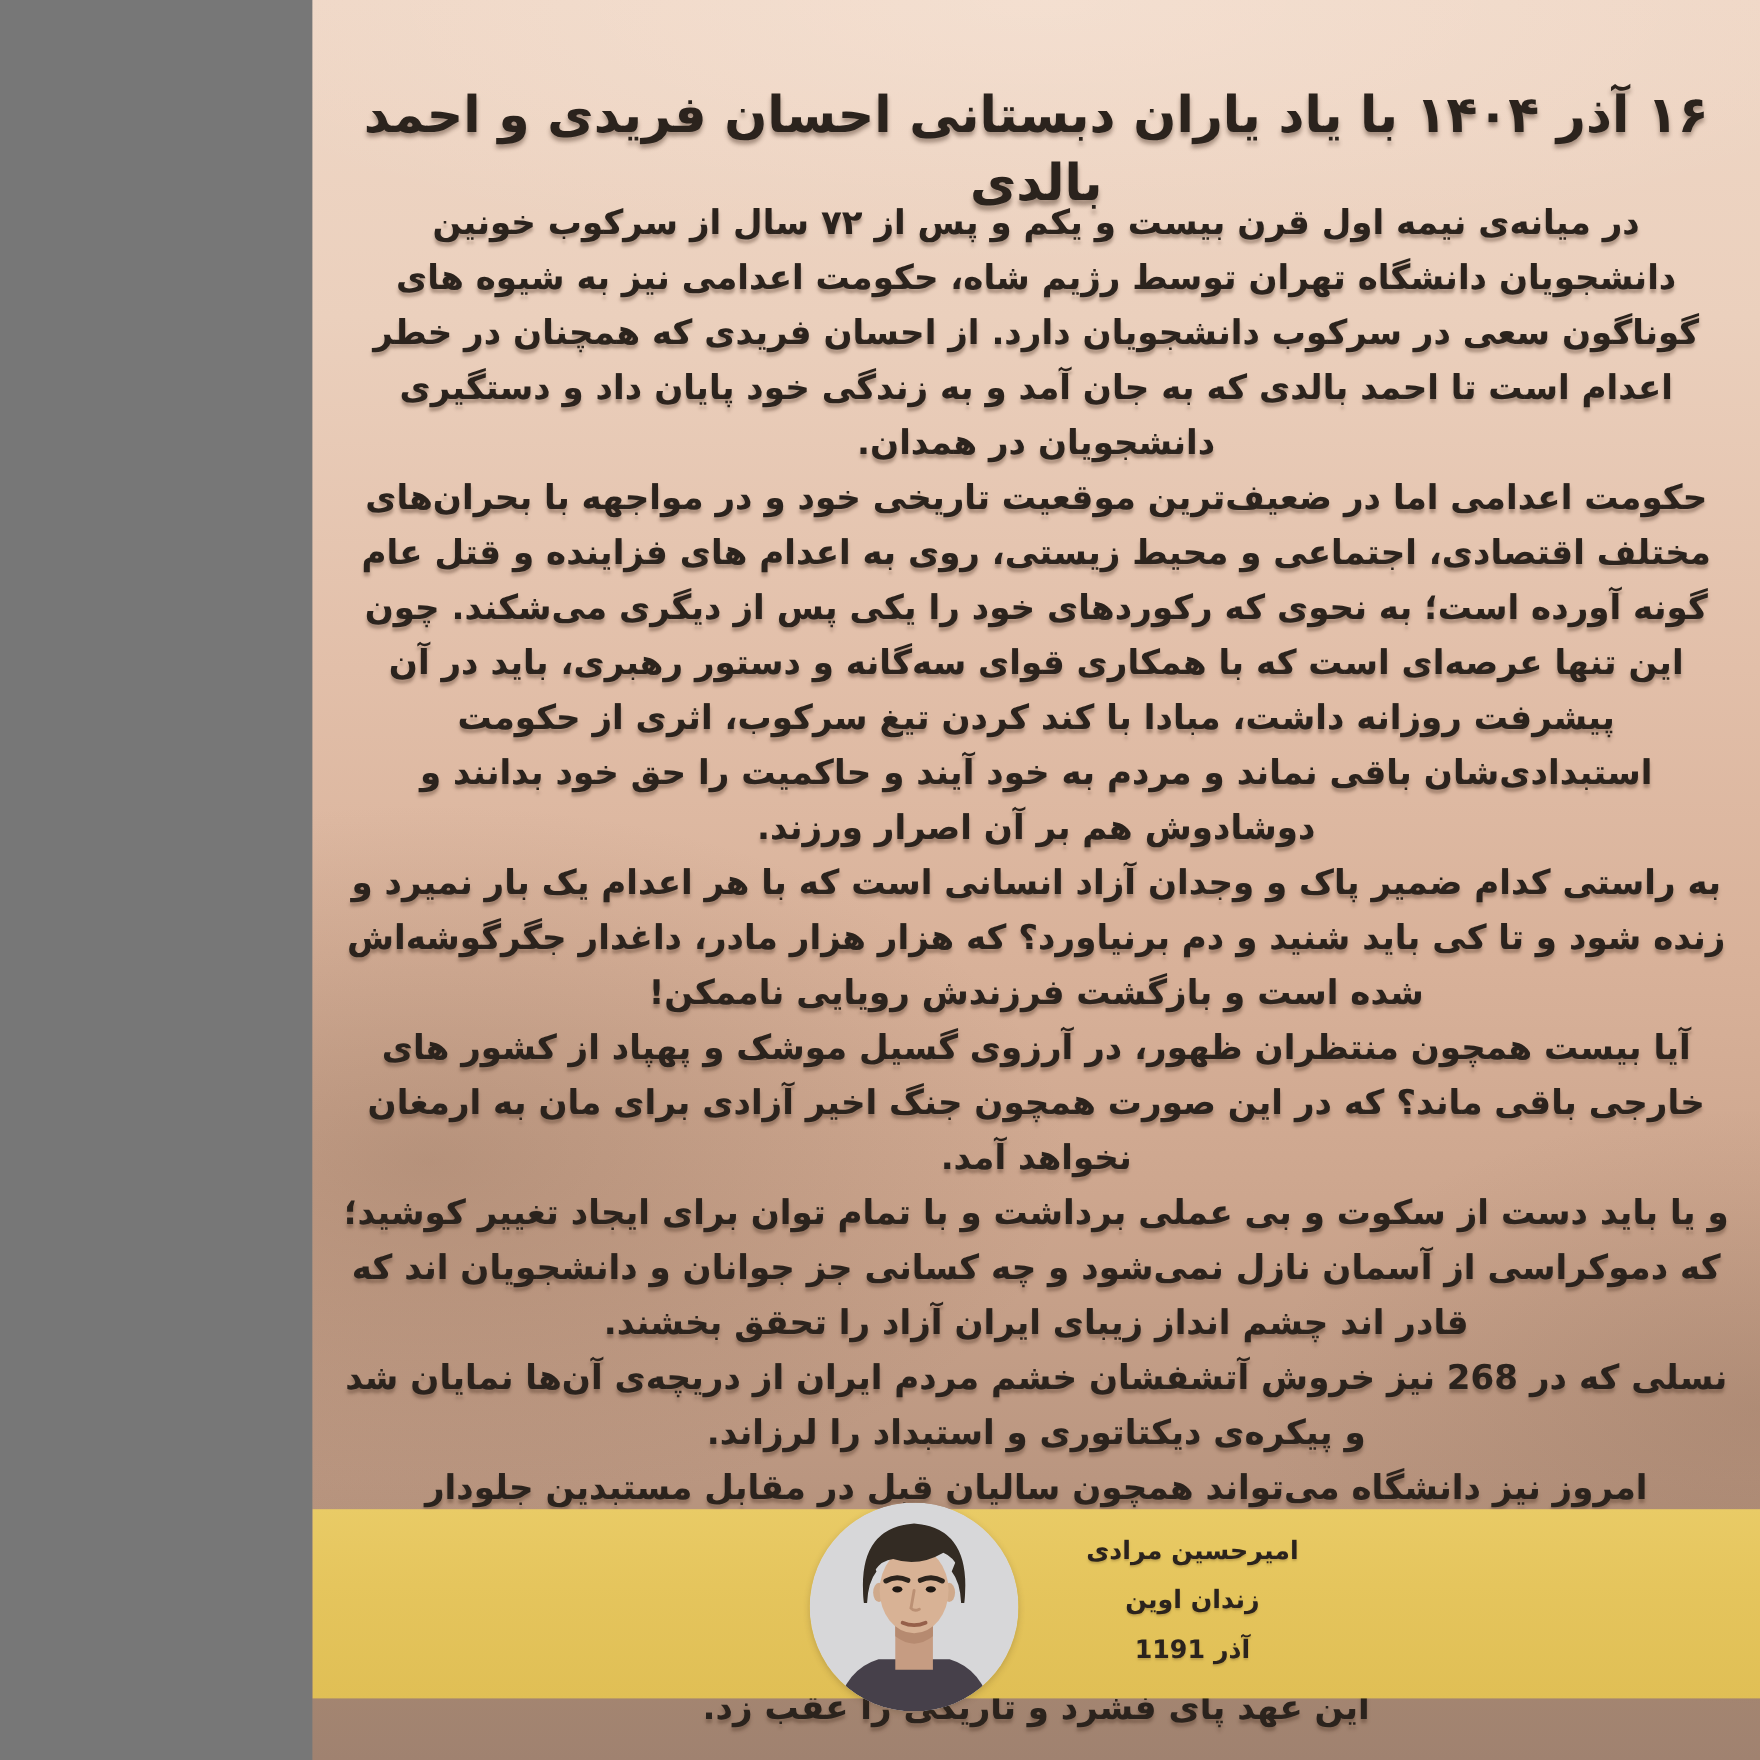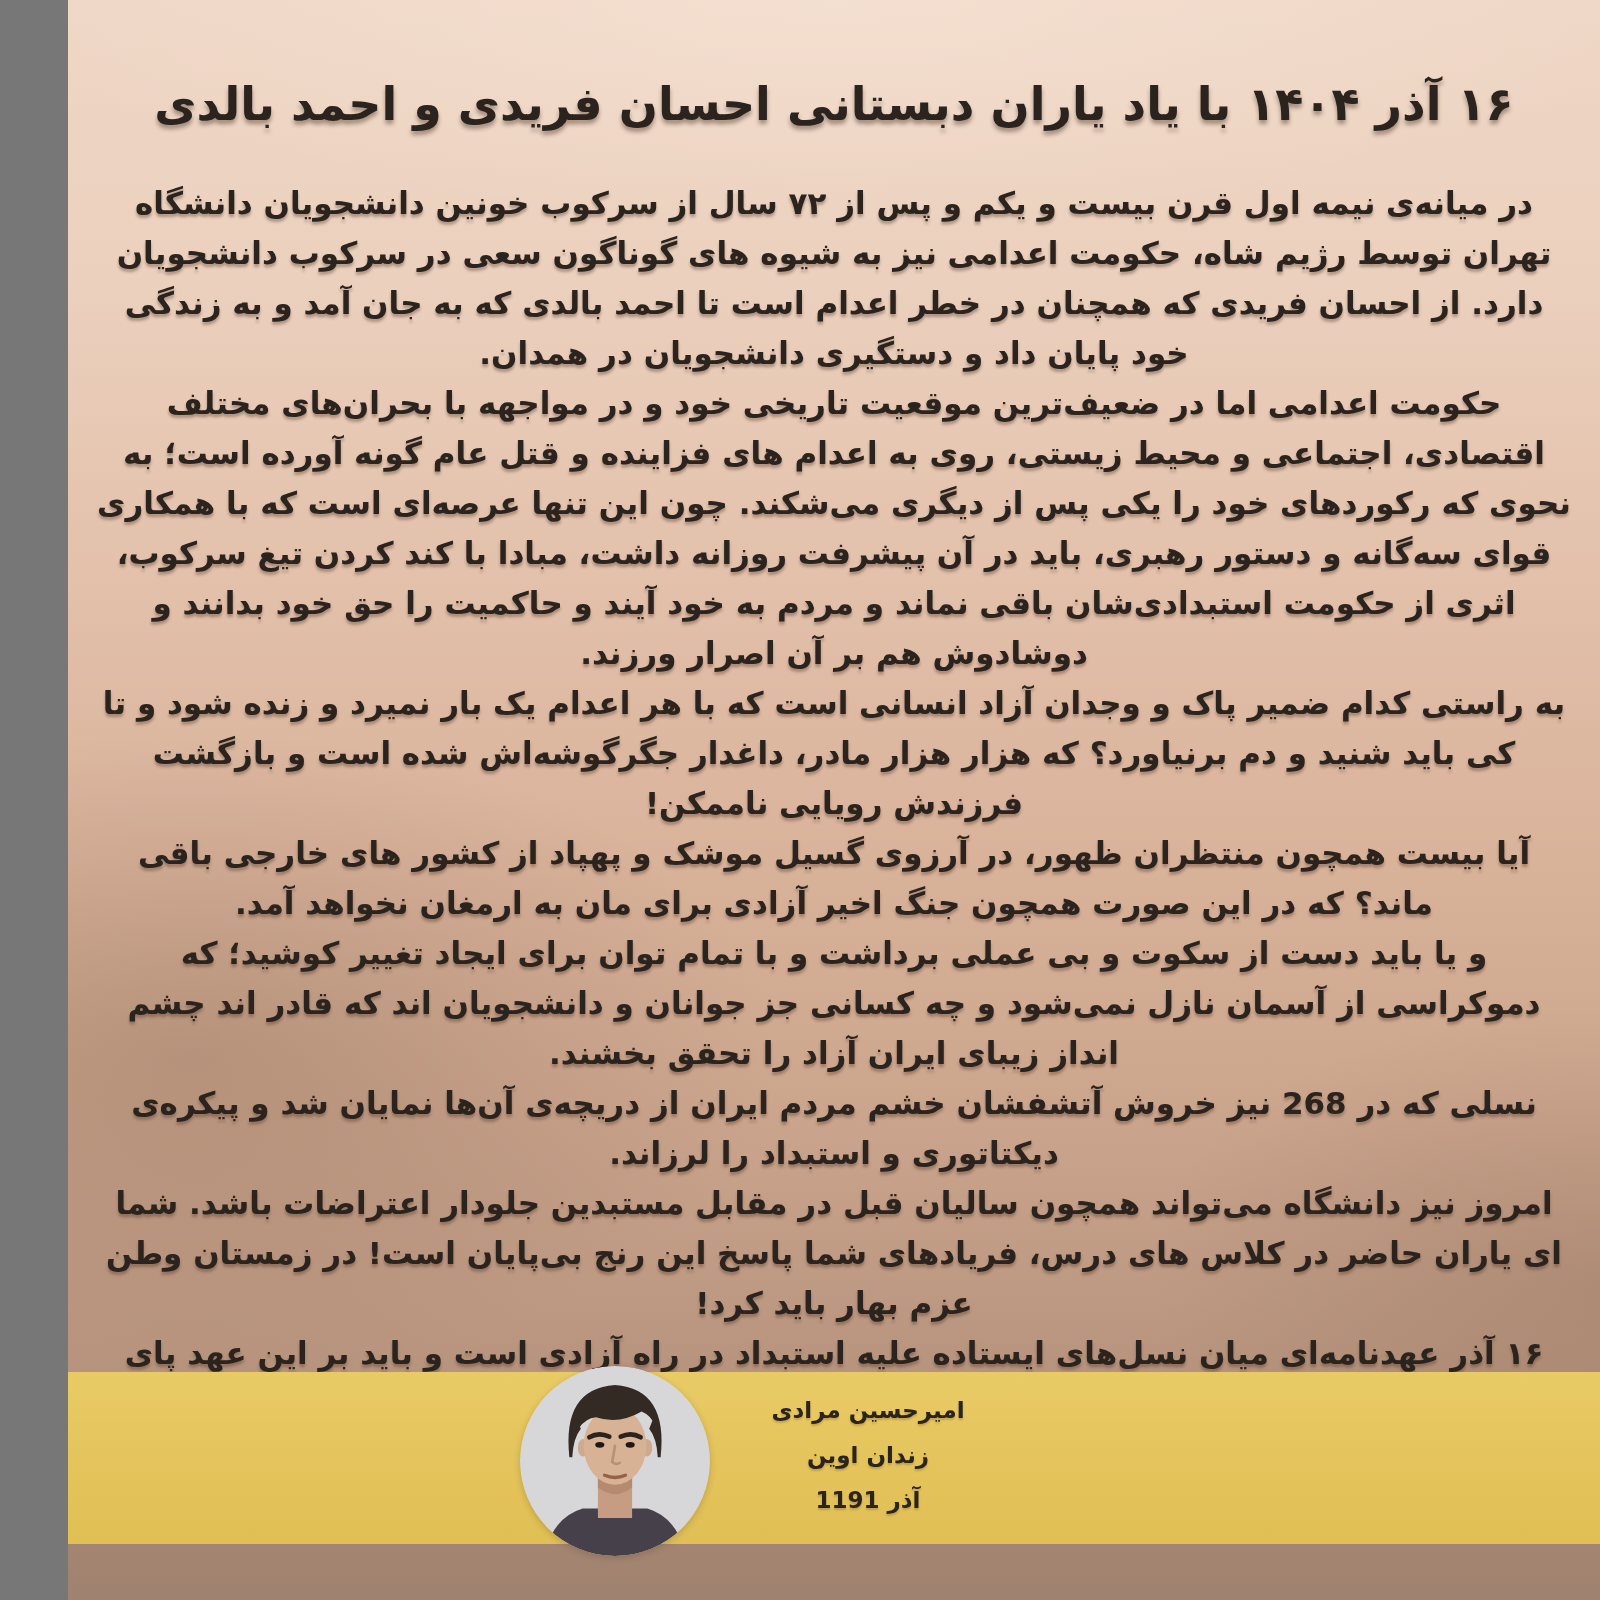--- a/index.html
+++ b/index.html
@@ -2,21 +2,21 @@
 <html lang="fa" dir="rtl" style="--band: #e5c55d; --text: #2b231d;"><head>
 <meta charset="utf-8">
 <style>
   html, body {
     margin: 0;
     padding: 0;
     background: #777;
   }
   .page {
     position: relative;
-    width: 1532px;
+    width: 1316px;
     height: 1600px;
     overflow: hidden;
     font-family: "DejaVu Sans", sans-serif;
     direction: rtl;
     background-image:
       radial-gradient(900px 500px at 8% 66%, rgba(125, 95, 75, 0.30), transparent 65%),
       radial-gradient(700px 420px at 100% 80%, rgba(118, 88, 68, 0.22), transparent 65%),
       radial-gradient(1100px 320px at 50% 0%, rgba(255, 242, 232, 0.30), transparent 75%),
       linear-gradient(180deg,
         #efd7c6 0%,

